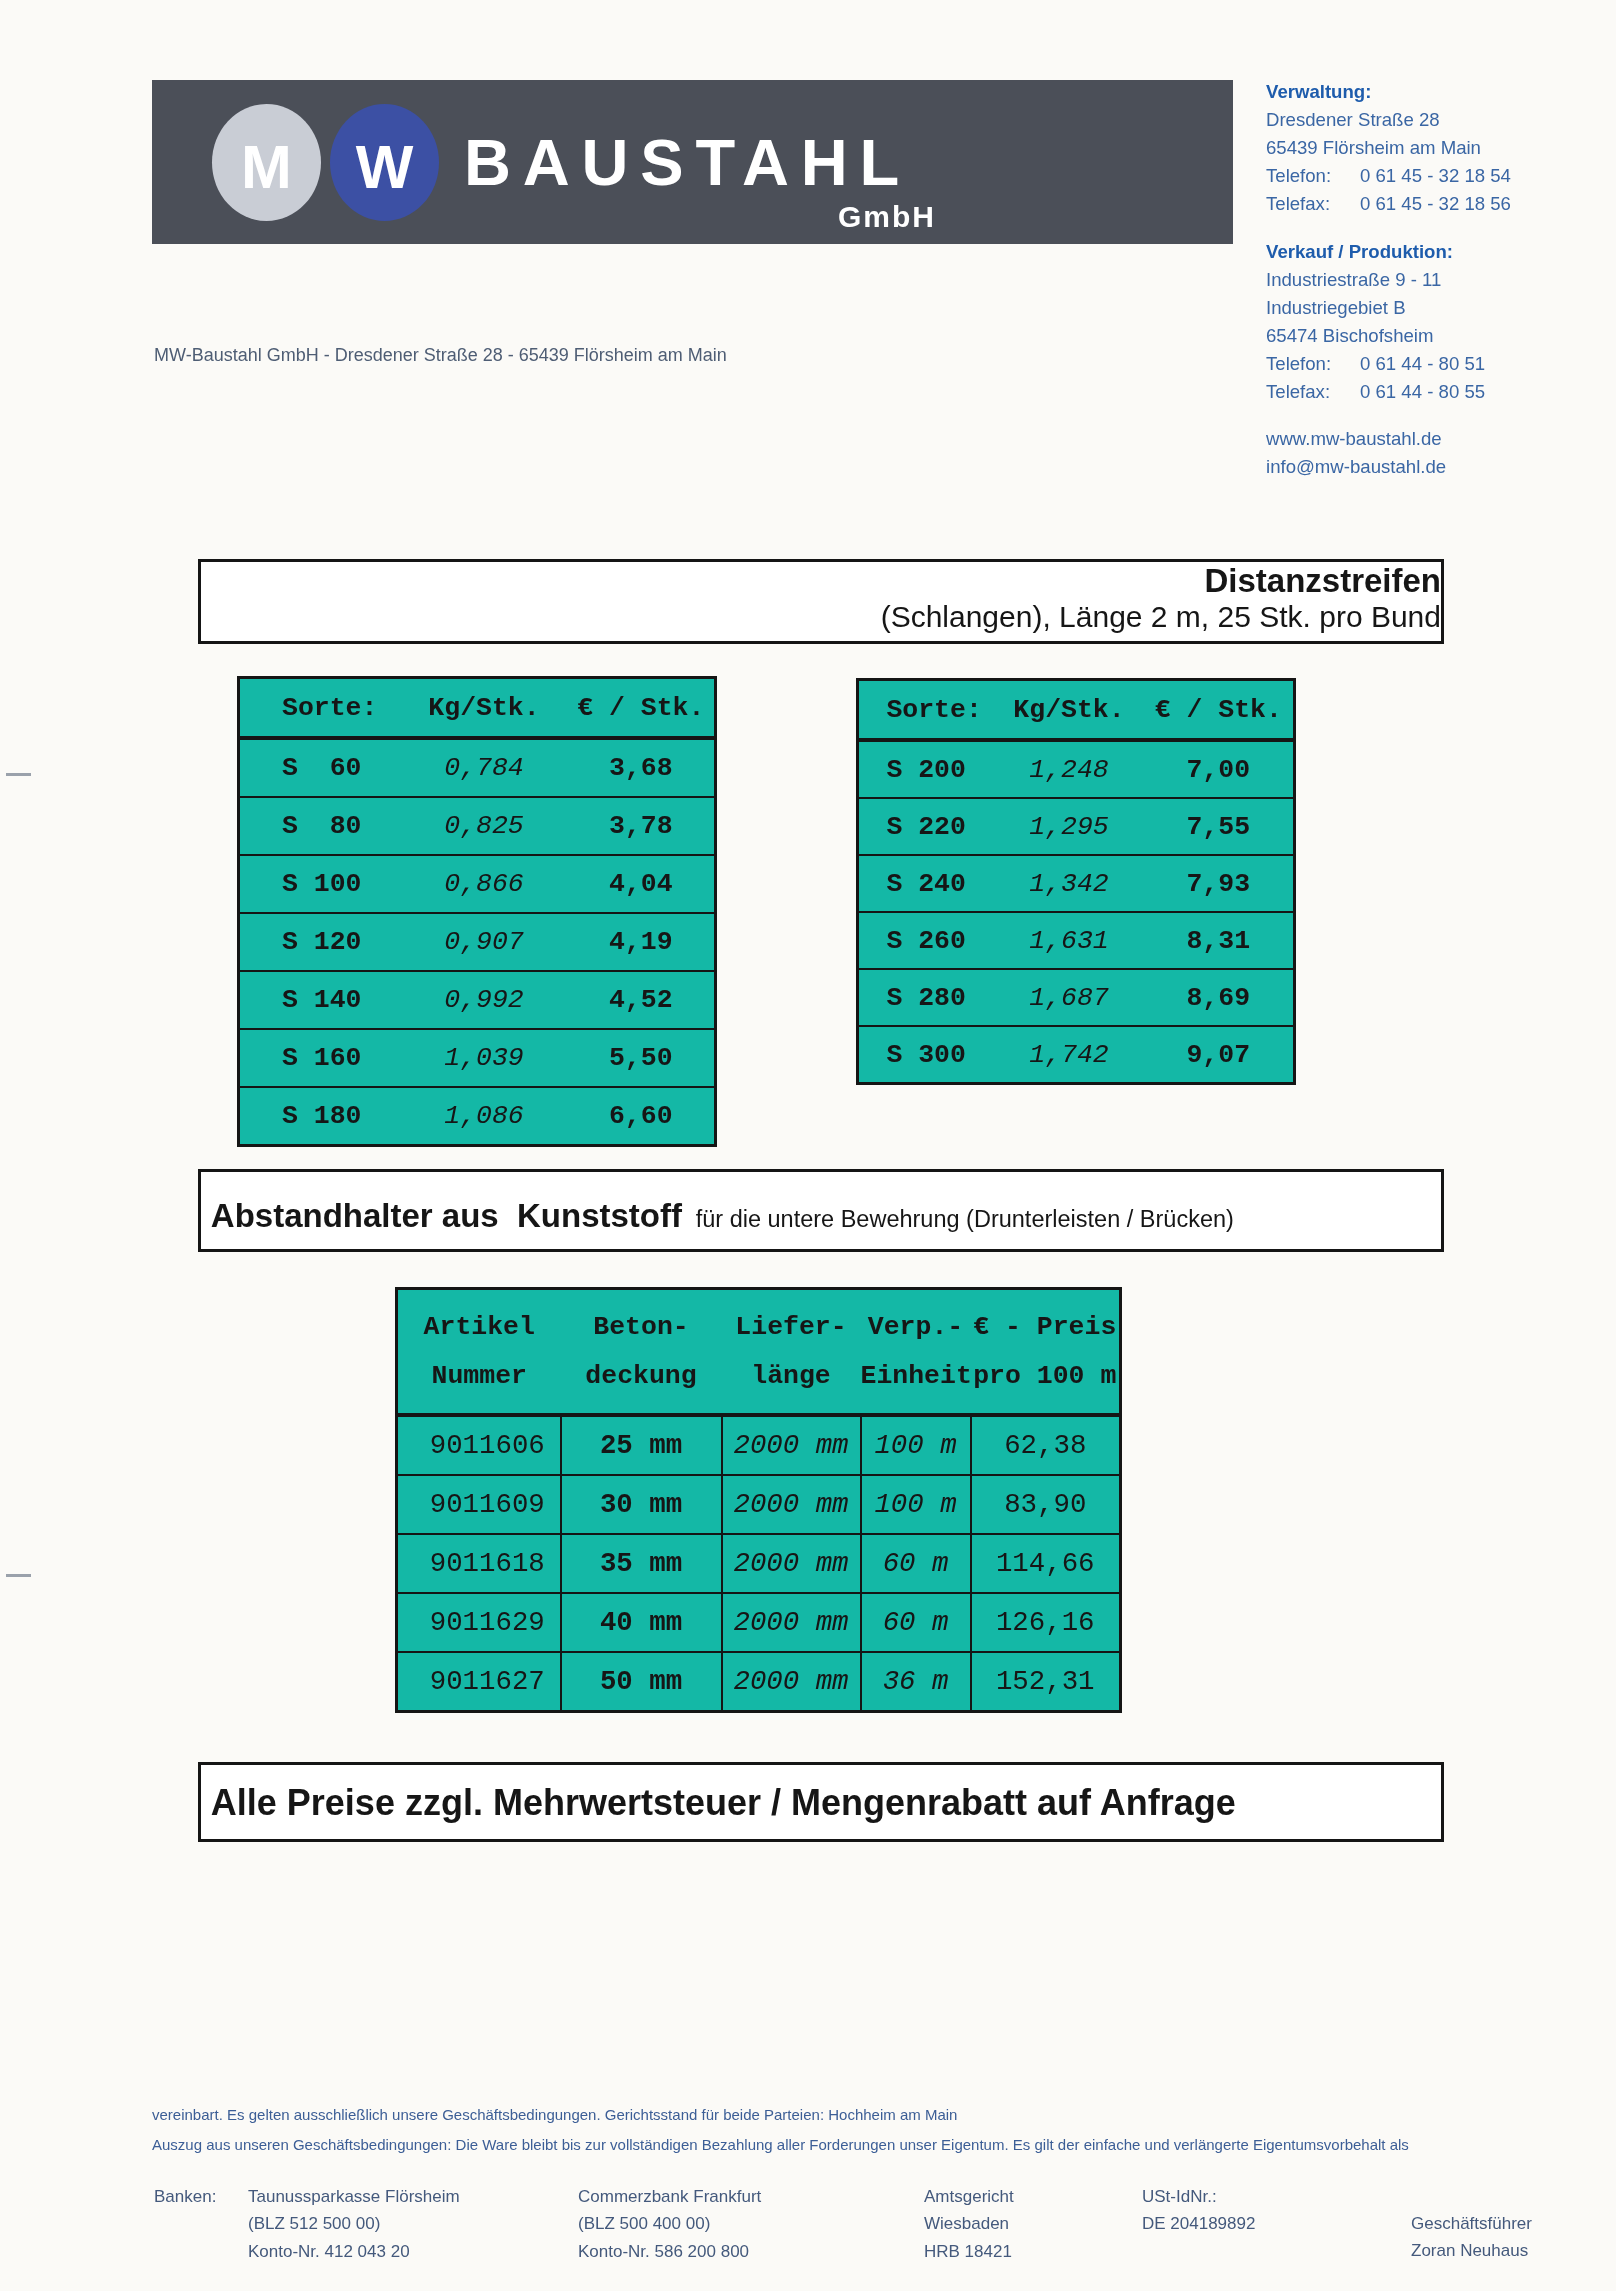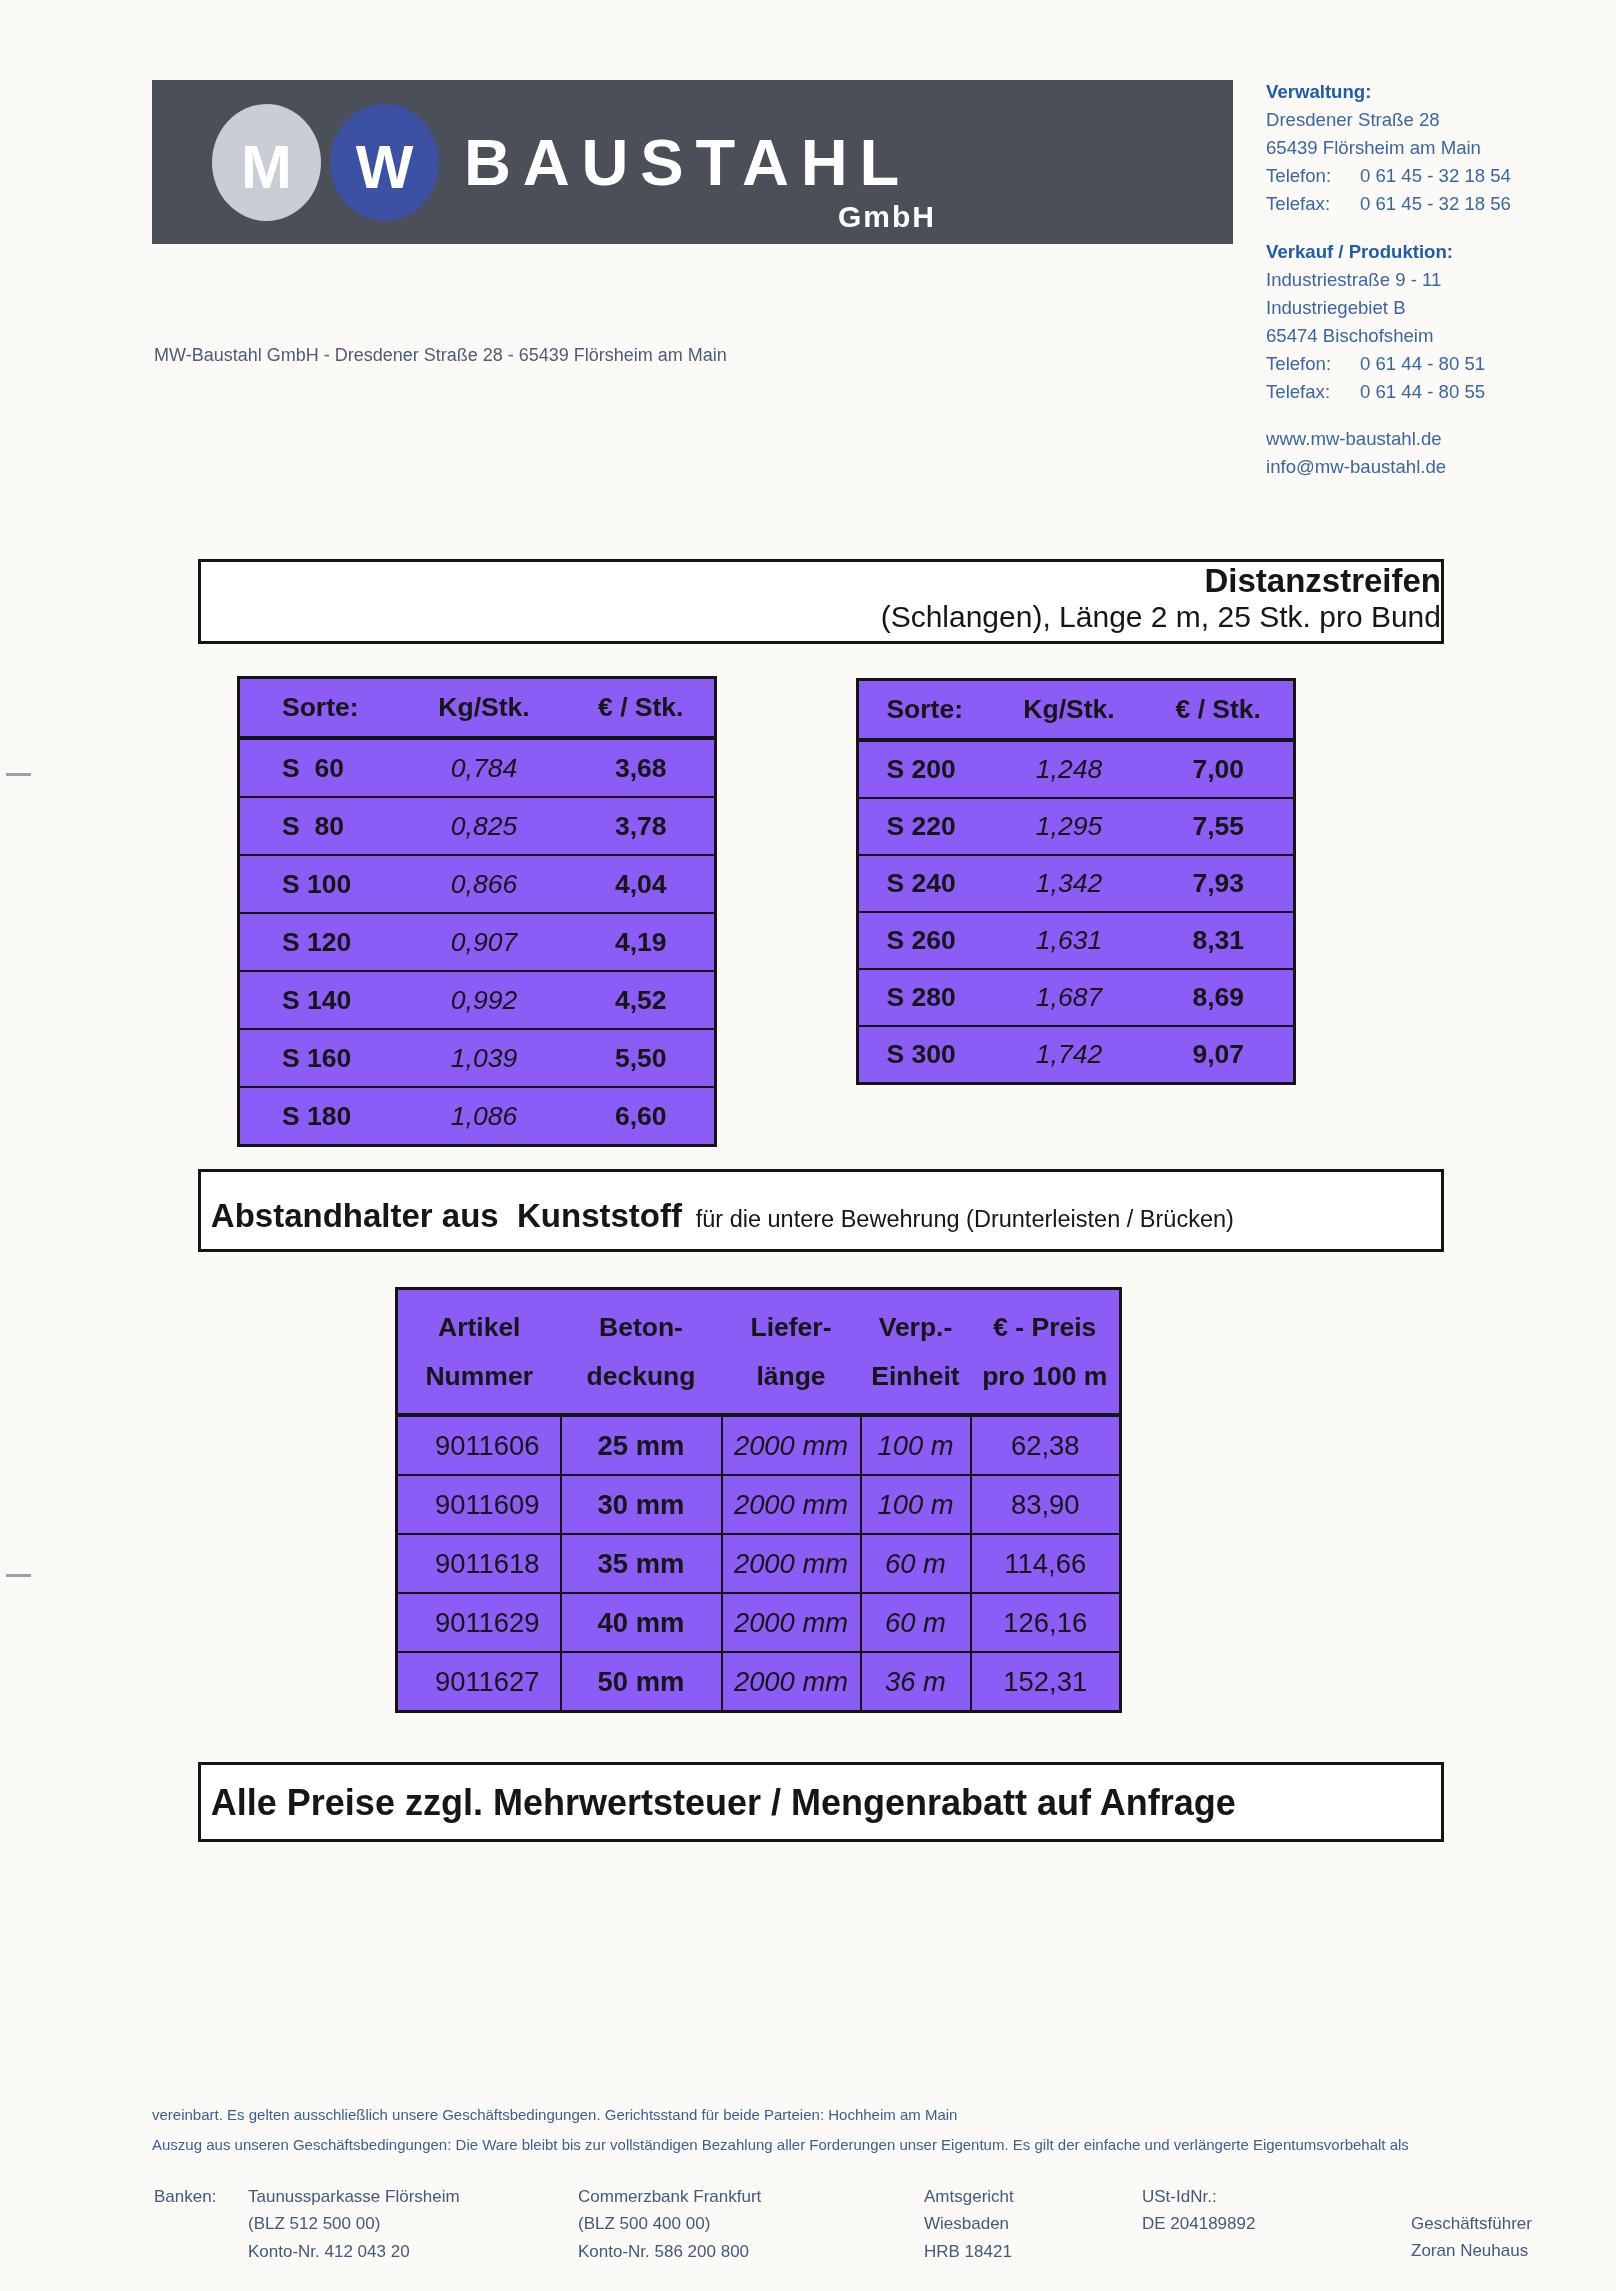--- a/index.html
+++ b/index.html
@@ -31,21 +31,21 @@
   .title-box { position:absolute; left:198px; width:1246px; border:3.9px solid #151515; background:#ffffff;
     box-sizing:border-box; display:flex; align-items:flex-end; }
   .box1 { top:559px;  height:85px; padding:0 0 12.7px 9.8px;flex-direction:column; }
   .box2 { top:1169px; height:83px; padding:0 0 13.7px 9.8px; }
   .box3 { top:1762px; height:80px; padding:0 0 14.7px 9.8px; }
   .b-bold   { font-size:33px; font-weight:bold; white-space:pre; }
   .b1-rest  { font-size:30px; margin-left:57px; white-space:pre; }
   .b2-rest  { font-size:23.5px; margin-left:13.7px; white-space:pre; padding-bottom:2px; }
   .b3-text  { font-size:36px; font-weight:bold; white-space:pre;text-align:center; }
   
-  table { border-collapse:collapse; table-layout:fixed; background:#8b5cf6; position:absolute; }
+  table { border-collapse:collapse; table-layout:fixed; background:#14b8a6; position:absolute;font-family:Liberation Mono, monospace; }
   .price-table { border:3.9px solid #151515; }
   .price-table th { border-bottom:4.9px solid #151515; height:55px; font-size:26.5px; font-weight:bold; }
   .price-table td { border-top:2.9px solid #151515; font-size:26.5px; }
   .tbl-left  { left:237px; top:676px; width:476px; }
   .tbl-left td { height:54px; }
   .tbl-right { left:856px; top:678px; width:437px; }
   .tbl-right td { height:53px; }
   .col-sorte { text-align:left; font-weight:bold; white-space:pre; }
   .tbl-left  .col-sorte { padding-left:42px; }
   .tbl-right .col-sorte { padding-left:27.4px; }

